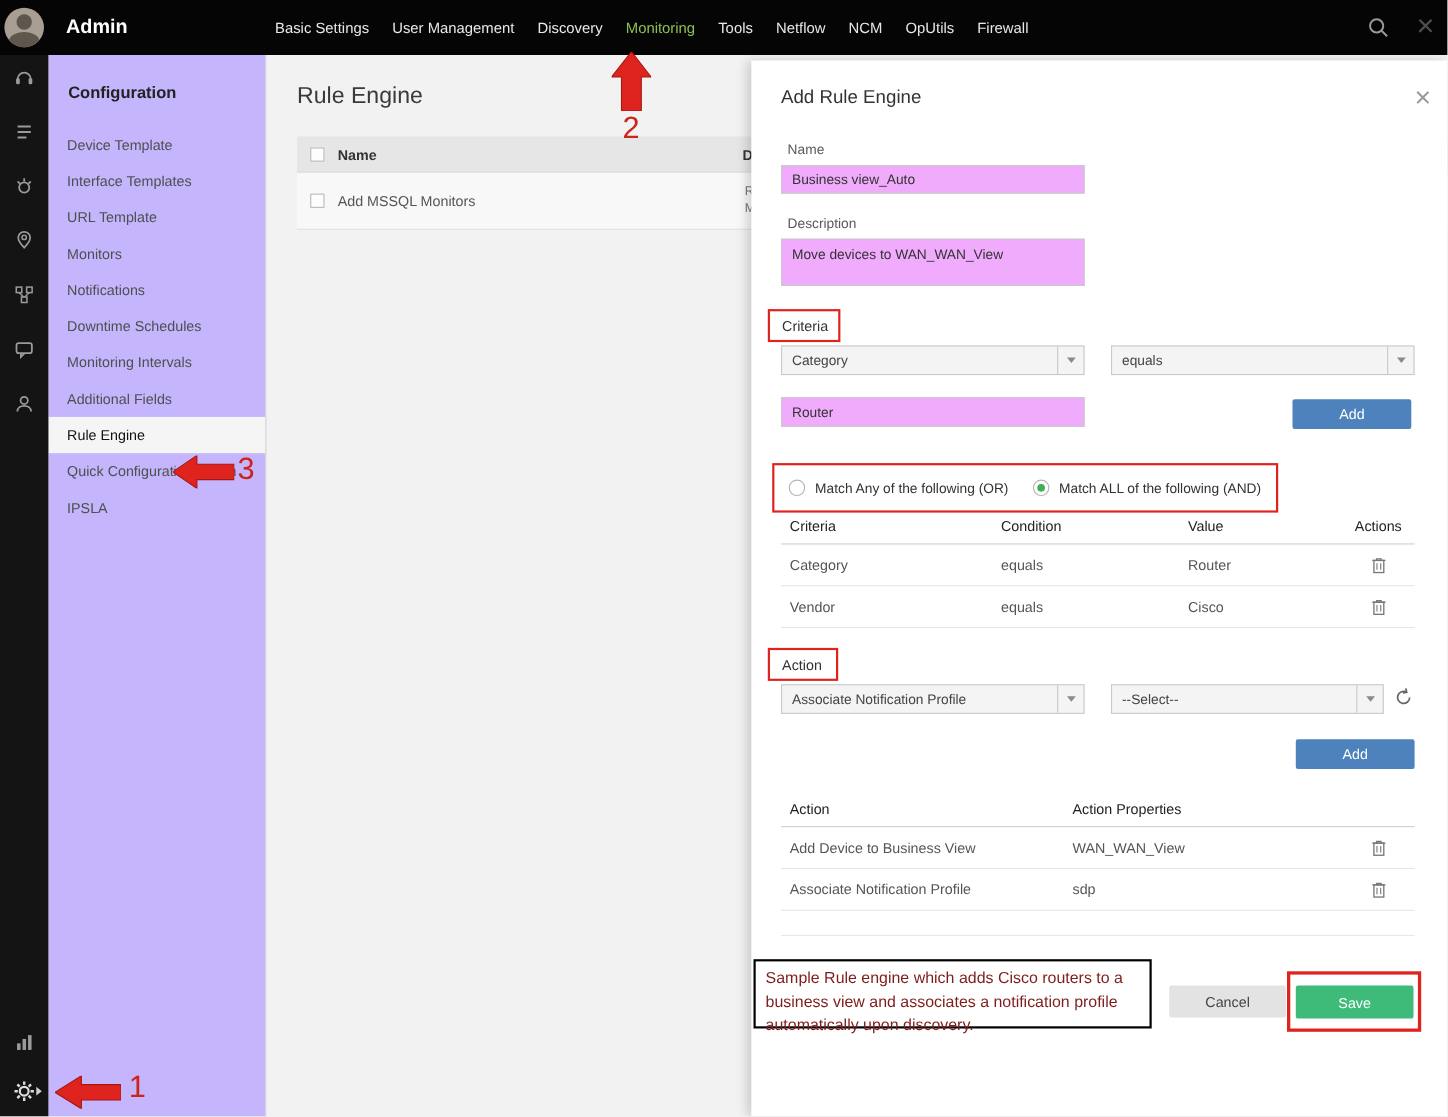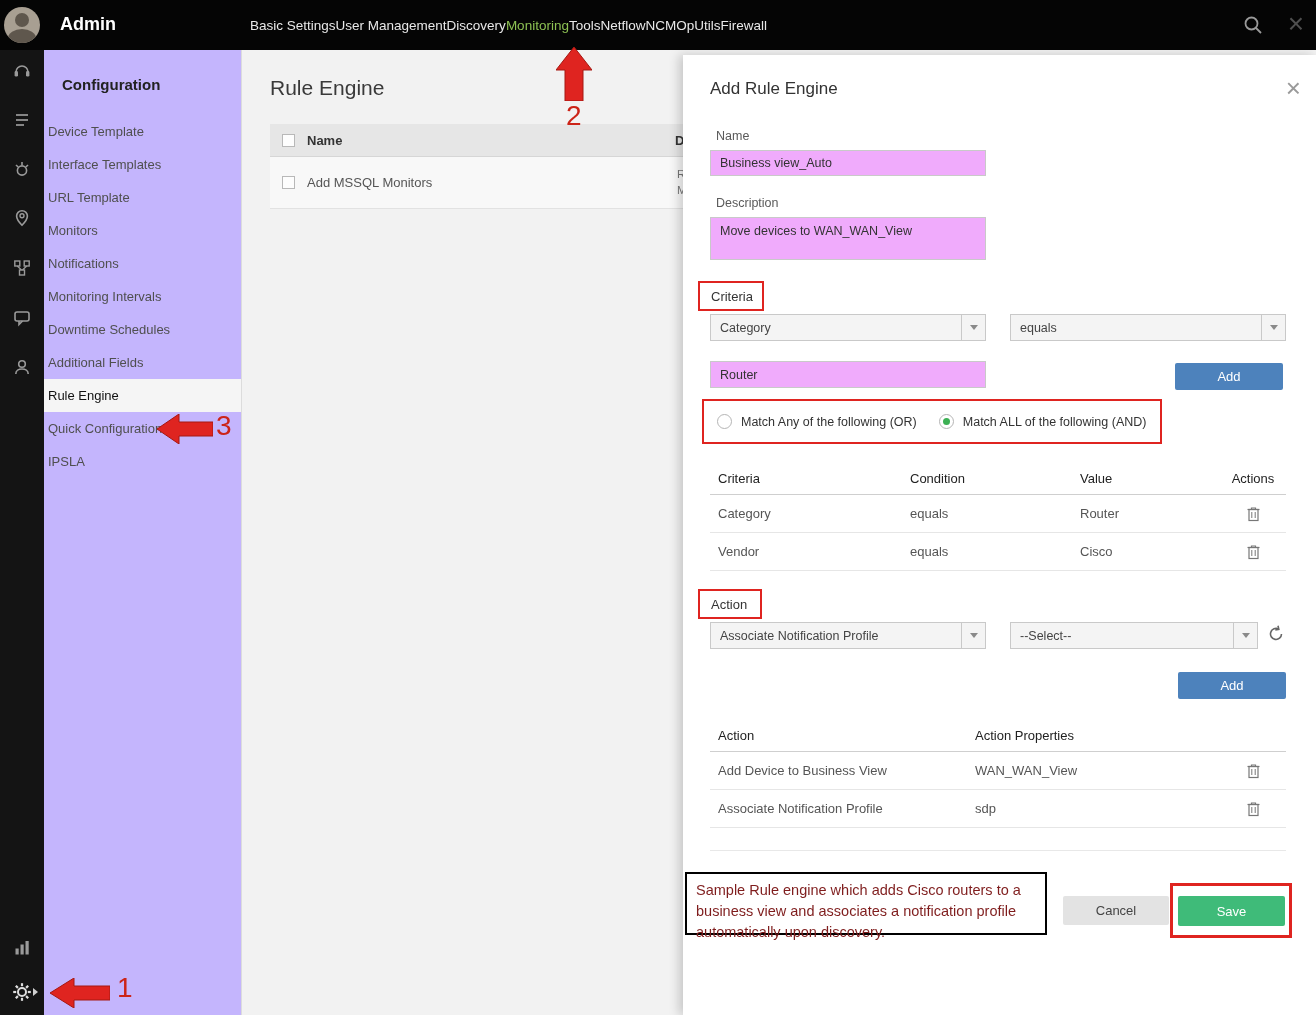--- a/index.html
+++ b/index.html
@@ -6,37 +6,37 @@
   html,body { width:1316px; height:1015px; overflow:hidden; }
   body { position:relative; font-family:"Liberation Sans", sans-serif; background:#f2f2f2; }
 
   
   #topbar { position:absolute; left:0; top:0; width:1316px; height:50px; background:#050505; z-index:15; }
   #avatar-wrap { position:absolute; left:0; top:0; width:44px; height:50px; display:flex; align-items:center; justify-content:center; }
   #avatar { width:36px; height:36px; border-radius:50%; background:#a89f92; overflow:hidden; position:relative; }
   #avatar .head { position:absolute; left:11px; top:6px; width:14px; height:14px; border-radius:50%; background:#5f574d; }
   #avatar .body { position:absolute; left:4px; top:22px; width:28px; height:18px; border-radius:50% 50% 0 0; background:#5f574d; }
   #admin-title { position:absolute; left:60px; top:14px; color:#fff; font-size:18px; font-weight:600; }
-  #topnav { position:absolute; left:250px; top:0; height:50px; display:flex; align-items:center; }
+  #topnav { position:absolute; left:250px; top:0; height:50px; display:flex; align-items:center; gap:21px; }
   .nav-item { color:#e8e8e8; font-size:13.5px; cursor:pointer; white-space:nowrap; }
   .nav-item.active { color:#8dc153; }
   #search-btn { position:absolute; right:52px; top:14px; width:22px; height:22px; }
   #topbar-close { position:absolute; right:12px; top:8px; font-size:28px; color:#4f4f4f; font-weight:300; line-height:32px; }
 
   
   #rail { position:absolute; left:0; top:50px; width:44px; height:965px; background:#141414; z-index:6; }
   .rail-icon { position:absolute; left:0; width:44px; height:40px; display:flex; align-items:center; justify-content:center; }
   .ri-1{top:0px;} .ri-2{top:50px;} .ri-3{top:99px;} .ri-4{top:148px;} .ri-5{top:198px;} .ri-6{top:248px;} .ri-7{top:297px;}
   .ri-8{top:878px;} .ri-9{top:922px;}
   .gear-flyout { position:absolute; left:33px; top:938px; width:0; height:0; border-top:4px solid transparent; border-bottom:4px solid transparent; border-left:5px solid #cfcfcf; }
 
   
   #sidebar { position:absolute; left:44px; top:50px; width:198px; height:965px; background:#c4b5fd; border-right:1px solid #dcdcdc; z-index:5; }
   #sidebar-title { padding:26px 0 22px 18px; font-size:15px; font-weight:bold; color:#222; }
-  .side-item { height:33px; line-height:33px; padding-left:4px; font-size:13px; color:#4f4f4f; cursor:pointer; white-space:nowrap; }
+  .side-item { height:33px; line-height:33px; padding-left:17px; font-size:13px; color:#4f4f4f; cursor:pointer; white-space:nowrap; }
   .side-item.selected { color:#111; background:#f5f5f5; }
 
   
   #main { position:absolute; left:242px; top:50px; width:1074px; height:965px; background:#f2f2f2; }
   #main-title { position:absolute; left:28px; top:26px; font-size:21px; color:#3a3a3a; }
   #main-table { position:absolute; left:28px; top:74px; width:1046px; }
   .mt-header { height:33px; background:#e6e6e6; border-bottom:1px solid #d6d6d6; position:relative; display:flex; align-items:center; }
   .mt-row { height:52px; background:#f8f8f8; border-bottom:1px solid #e2e2e2; position:relative; display:flex; align-items:center; }
   .checkbox { width:13px; height:13px; border:1px solid #b8b8b8; background:#fdfdfd; margin-left:12px; flex:0 0 auto; }
   .mt-name-h { margin-left:12px; font-size:13px; font-weight:bold; color:#333; }
@@ -61,21 +61,21 @@
   .dropdown { height:27px; background:#f4f4f4; border:1px solid #c9c9c9; display:flex; align-items:stretch; font-size:12.5px; color:#444; cursor:pointer; }
   .dd-text { flex:1; display:flex; align-items:center; padding-left:9px; }
   .dd-caret-box { width:24px; border-left:1px solid #c9c9c9; display:flex; align-items:center; justify-content:center; }
   .caret { width:0; height:0; border-left:4px solid transparent; border-right:4px solid transparent; border-top:5px solid #8a8a8a; }
   #crit-field-dd { left:27px; top:259px; width:276px; }
   #crit-cond-dd { left:327px; top:259px; width:276px; }
   #crit-value-input { left:27px; top:306px; width:276px; height:27px; }
   .btn-blue { background:#4d82bc; color:#fff; font-size:13px; display:flex; align-items:center; justify-content:center; border-radius:2px; cursor:pointer; }
   #crit-add-btn { left:492px; top:308px; width:108px; height:27px; }
   #act-add-btn { left:495px; top:617px; width:108px; height:27px; }
-  #radio-box { left:19px; top:344px; width:460px; height:45px; border:2px solid #df2420; display:flex; align-items:center; padding-left:13px; background:#fff; }
+  #radio-box { left:19px; top:366px; width:460px; height:45px; border:2px solid #df2420; display:flex; align-items:center; padding-left:13px; background:#fff; }
   .radio { width:15px; height:15px; border-radius:50%; border:1px solid #b5b5b5; background:#fff; position:relative; flex:0 0 auto; cursor:pointer; }
   .radio.selected::after { content:""; position:absolute; left:3px; top:3px; width:7px; height:7px; border-radius:50%; background:#3cb054; }
   .radio-label { font-size:12.5px; color:#333; margin-left:9px; white-space:nowrap; }
   .radio-gap { width:22px; flex:0 0 auto; }
   .ptable { left:27px; width:576px; }
   #crit-table { top:407px; } #act-table { top:664px; }
   .pt-header { display:flex; align-items:center; height:33px; border-bottom:1px solid #cfcfcf; font-size:13px; color:#222; }
   .pt-row { display:flex; align-items:center; height:38px; border-bottom:1px solid #e6e6e6; font-size:13px; color:#555; }
   .c-col1 { width:200px; padding-left:8px; } .c-col2 { width:170px; } .c-col3 { width:140px; } .c-col4 { flex:1; display:flex; justify-content:center; }
   .a-col1 { width:265px; padding-left:8px; } .a-col2 { width:245px; } .a-col3 { flex:1; display:flex; justify-content:center; }
@@ -204,22 +204,22 @@
   <div class="gear-flyout"></div>
 </div>
 
 <div id="sidebar">
   <div id="sidebar-title">Configuration</div>
   <div class="side-item">Device Template</div>
   <div class="side-item">Interface Templates</div>
   <div class="side-item">URL Template</div>
   <div class="side-item">Monitors</div>
   <div class="side-item">Notifications</div>
+  <div class="side-item">Downtime Schedules</div>
   <div class="side-item">Monitoring Intervals</div>
-  <div class="side-item">Downtime Schedules</div>
   <div class="side-item">Additional Fields</div>
   <div class="side-item selected">Rule Engine</div>
   <div class="side-item">Quick Configuration Admin</div>
   <div class="side-item">IPSLA</div>
 </div>
 
 <div id="main">
   <div id="main-title">Rule Engine</div>
   <div id="main-table">
     <div class="mt-header">

